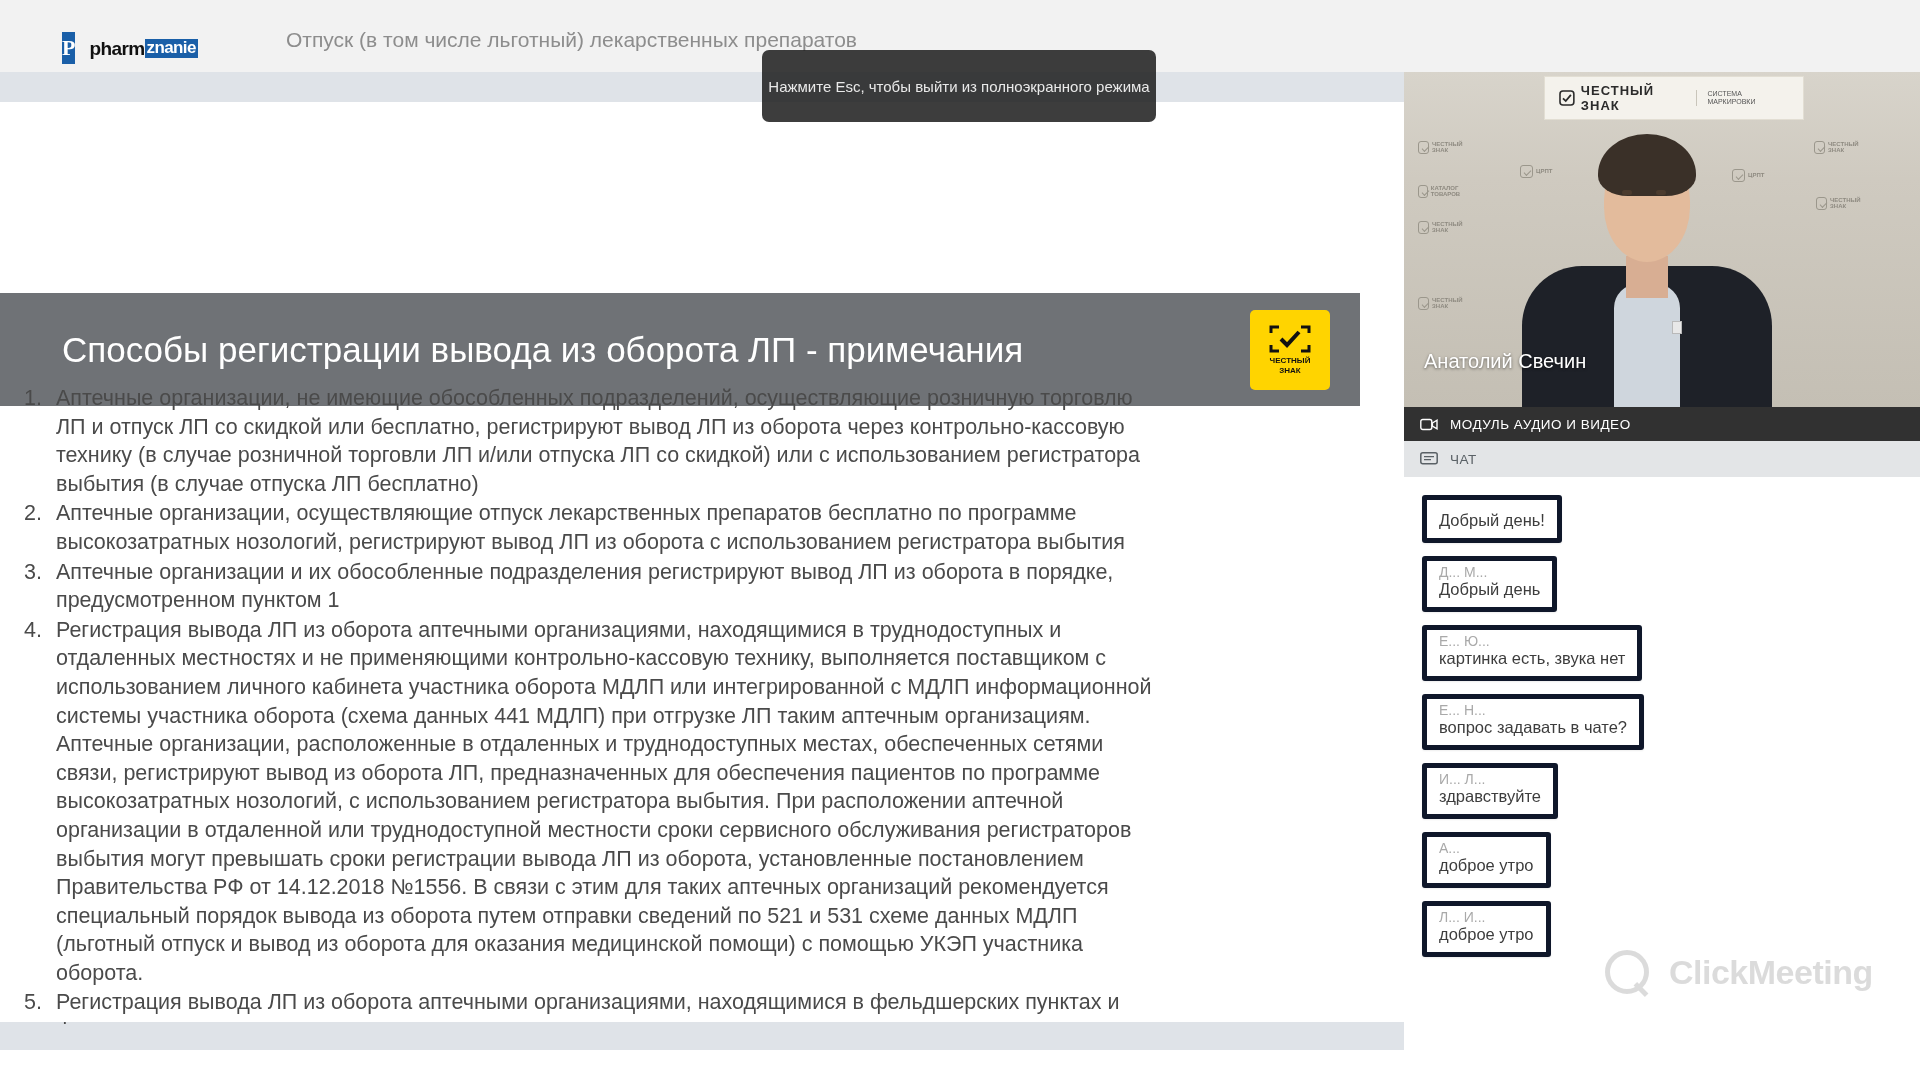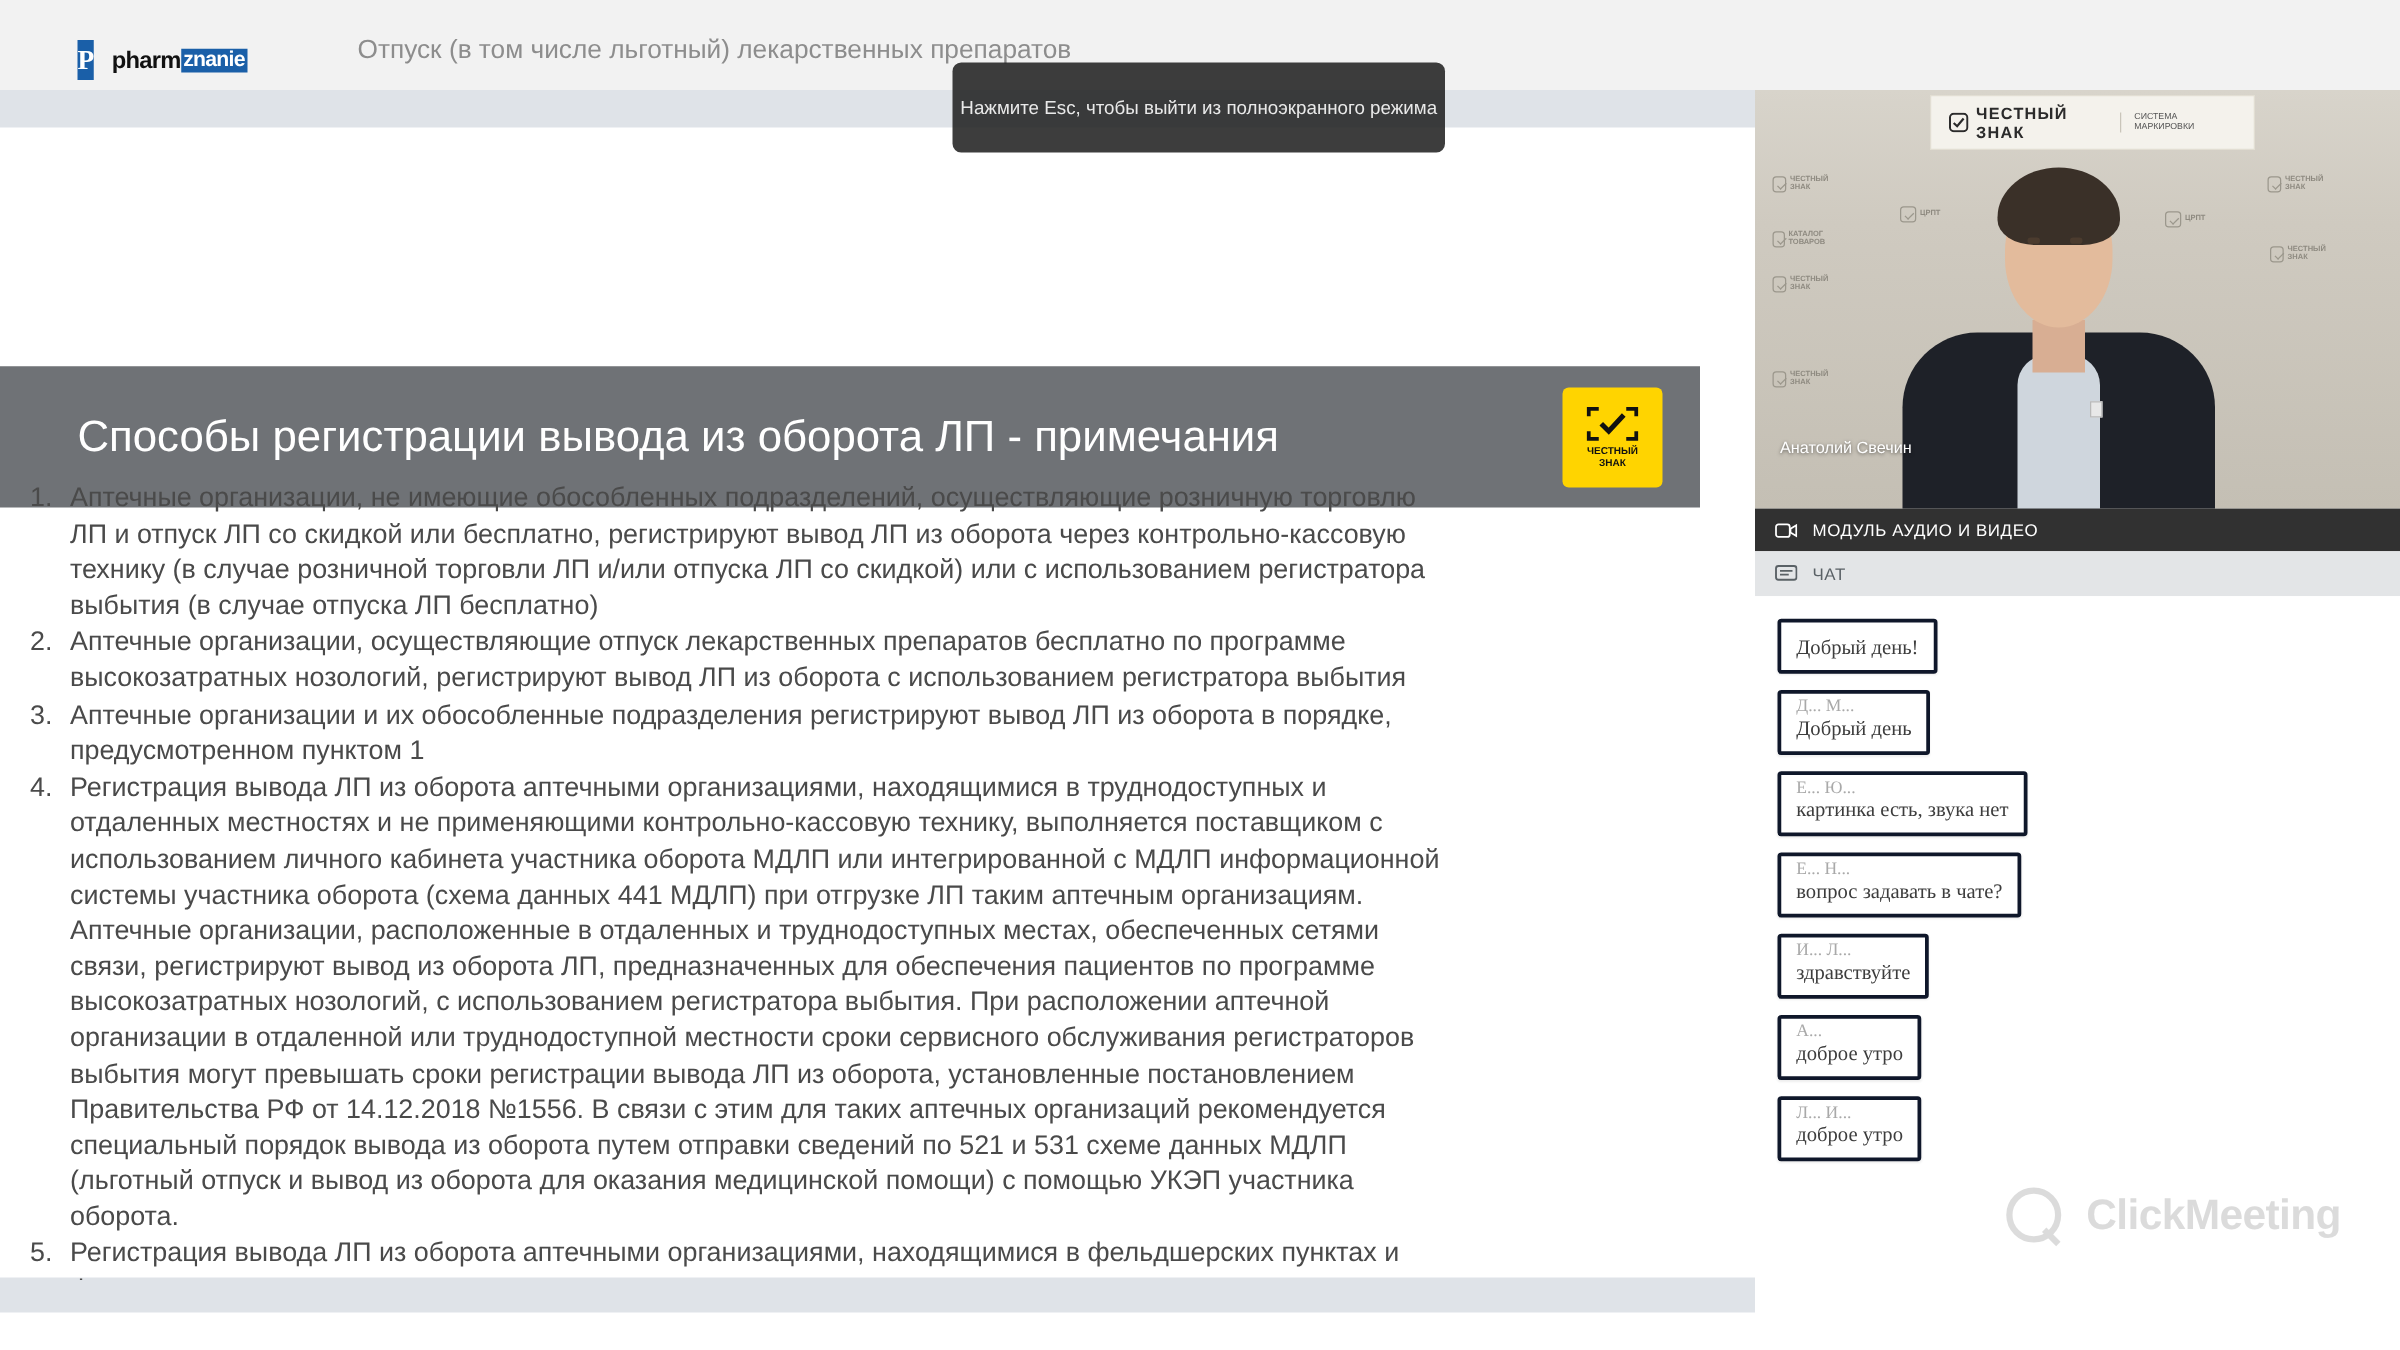--- a/index.html
+++ b/index.html
@@ -184,21 +184,21 @@
   }
   .p-eye {
     position: absolute; width: 10px; height: 5px; background: #4b3b2e; border-radius: 3px;
   }
   .p-badge {
     position: absolute; left: 150px; top: 205px; width: 10px; height: 13px;
     background: #e8e8e8; border: 1px solid #b9b9b9;
   }
   .speaker-name {
     position: absolute; left: 20px; top: 278px;
-    color: #ffffff; font-size: 13px;
+    color: #ffffff; font-size: 20px;
     text-shadow: 0 1px 3px rgba(0,0,0,0.55);
   }
 
   .module-bar {
     position: absolute; left: 0; top: 335px; width: 516px; height: 34px;
     background: #313131; display: flex; align-items: center; padding-left: 16px;
     color: #ffffff; font-size: 13.5px; letter-spacing: 0.5px;
   }
   .module-bar .cam-icon { margin-right: 12px; display: flex; }
   .chat-bar {
@@ -209,27 +209,26 @@
   .chat-bar .chat-icon { margin-right: 12px; display: flex; }
 
   
   .chat-list {
     position: absolute; left: 0; top: 405px; width: 516px; height: 603px;
     background: #ffffff; padding: 18px 0 0 18px; overflow: hidden;
   }
   .msg {
     display: inline-block;
     background: #ffffff;
-    border: 3px solid #0f172a;
+    border: 5px solid #0f172a;
     border-radius: 3px;
     padding: 5px 12px 8px 12px;
     margin-bottom: 13px;
     box-shadow: 0 1px 2px rgba(0,0,0,0.07);
     max-width: 430px;
-    font-family: Liberation Serif, serif;
   }
   .msg .author {
     font-size: 14px; color: #a9a9a9; line-height: 12px; margin-bottom: 1px;
     white-space: nowrap;
   }
   .msg .author.empty { height: 4px; }
   .msg .text {
     font-size: 16.5px; color: #3d3d3d; line-height: 20px; white-space: nowrap;
   }
   .chat-row { display: block; }

